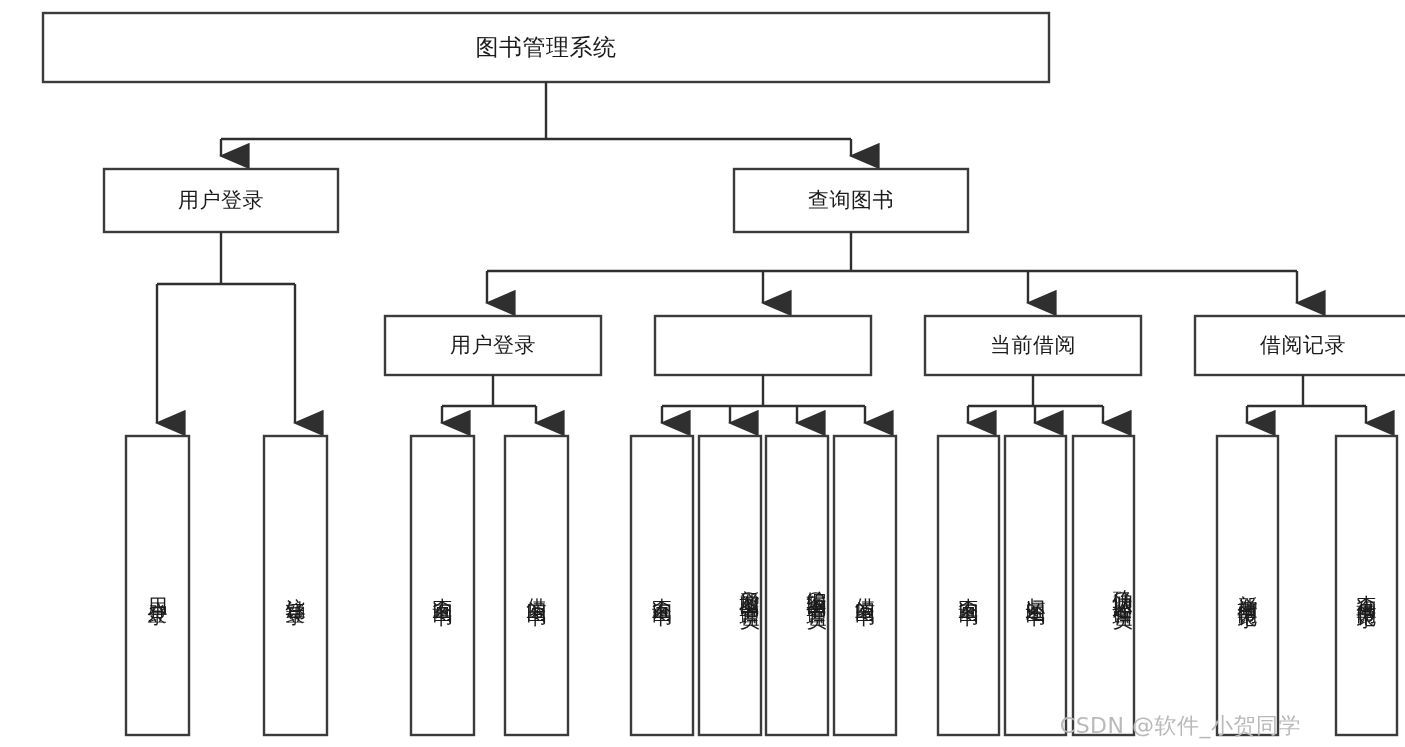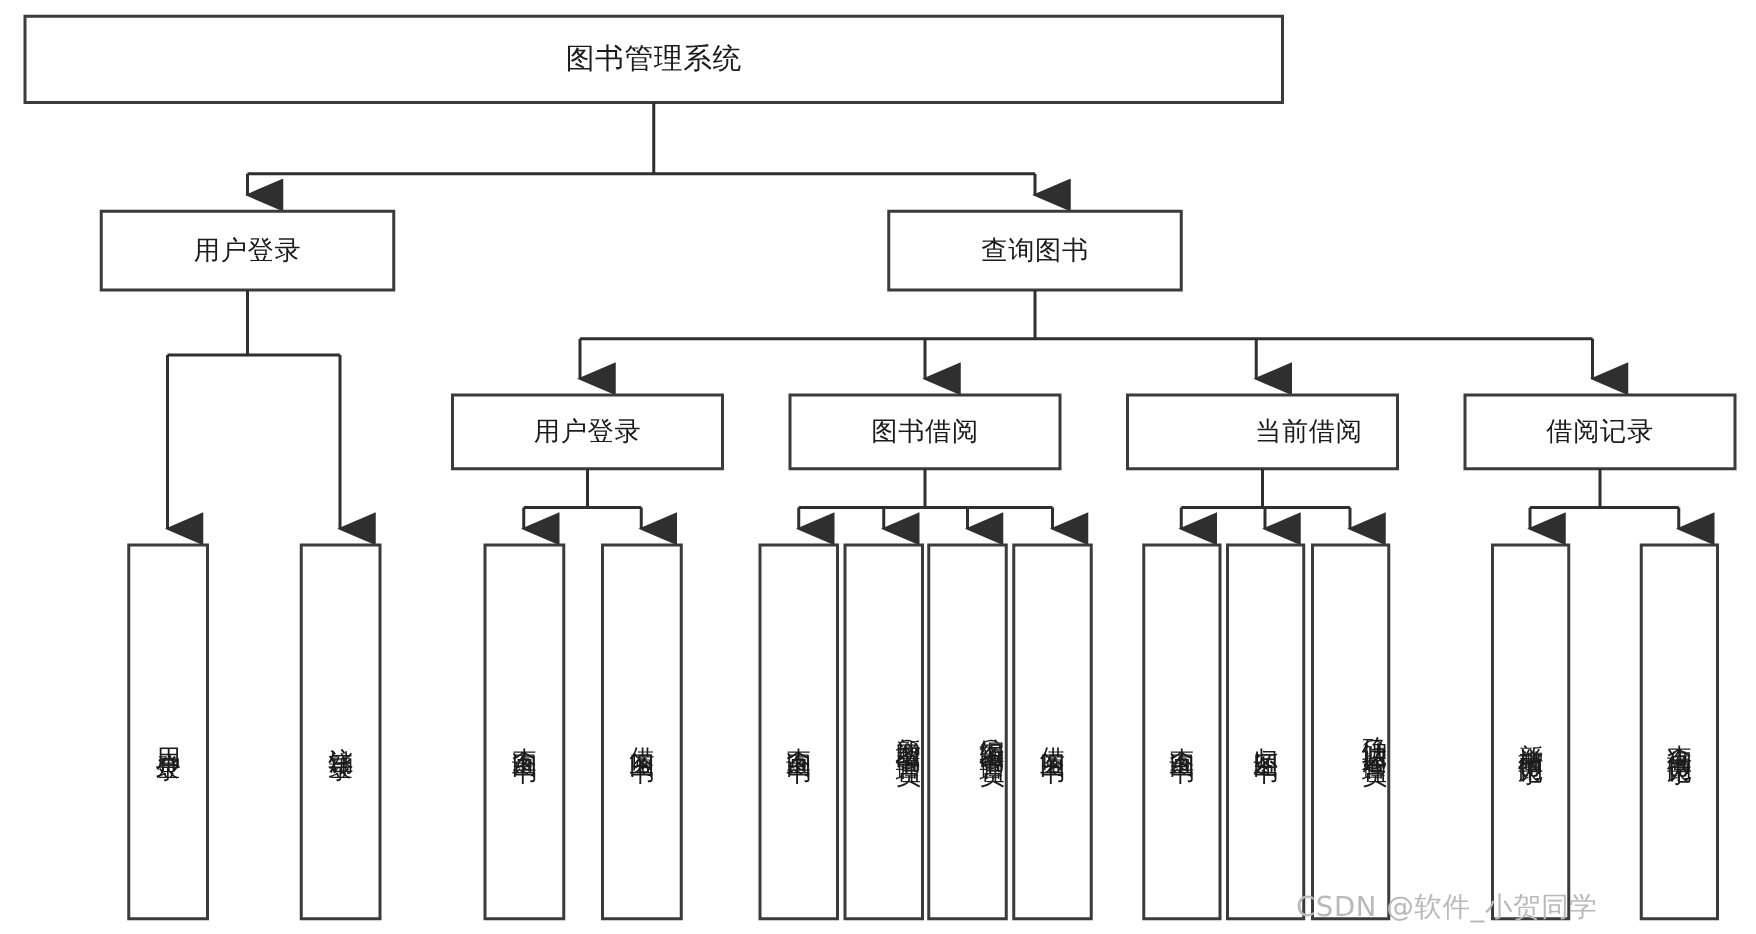--- a/index.html
+++ b/index.html
@@ -11,20 +11,21 @@
     width: 1405px;
     height: 747px;
     font-family: "DejaVu Sans", "Liberation Sans", sans-serif;
     overflow: hidden;
   }
   #diagram-root {
     position: relative;
     width: 1286px;
     height: 747px;
     background: #ffffff;
+    margin-left: 23px;
   }
   svg#flow-svg {
     position: absolute;
     top: 0;
     left: 0;
     width: 1405px;
     height: 747px;
   }
   .node-box {
     fill: #ffffff;
@@ -153,22 +154,21 @@
     <rect class="node-box" x="1194" y="436" width="61" height="299"></rect>
     <rect class="node-box" x="1313" y="436" width="61" height="299"></rect>
   </svg>
 
   <div class="node-label" style="left:20px; top:13px; width:1006px; height:69px; font-size:23px;">图书管理系统</div>
 
   <div class="node-label" style="left:81px; top:169px; width:234px; height:63px;">用户登录</div>
   <div class="node-label" style="left:711px; top:169px; width:234px; height:63px;">查询图书</div>
 
   <div class="node-label" style="left:362px; top:316px; width:216px; height:59px;">用户登录</div>
-  <div class="node-label" style="left:632px; top:316px; width:216px; height:59px;">图书借阅</div>
-  <div class="node-label" style="left:902px; top:316px; width:216px; height:59px;padding-left:37px;">当前借阅</div>
+  <div class="node-label" style="left:902px; top:316px; width:216px; height:59px;">当前借阅</div>
   <div class="node-label" style="left:1172px; top:316px; width:216px; height:59px;">借阅记录</div>
 
   <div class="node-label vertical" style="left:103px; top:436px; width:63px; height:299px; justify-content:center; align-items:center;">用户登录</div>
   <div class="node-label vertical" style="left:241px; top:436px; width:63px; height:299px; justify-content:center; align-items:center;">注销登录</div>
 
   <div class="node-label vertical" style="left:388px; top:436px; width:63px; height:299px; justify-content:center; align-items:center;">查询图书</div>
   <div class="node-label vertical" style="left:482px; top:436px; width:63px; height:299px; justify-content:center; align-items:center;">借阅图书</div>
 
   <div class="node-label vertical" style="left:608px; top:436px; width:62px; height:299px; justify-content:center; align-items:center;">查询图书</div>
   <div class="node-label vertical" style="left:676px; top:436px; width:62px; height:299px;">新增图书（管理员）</div>

